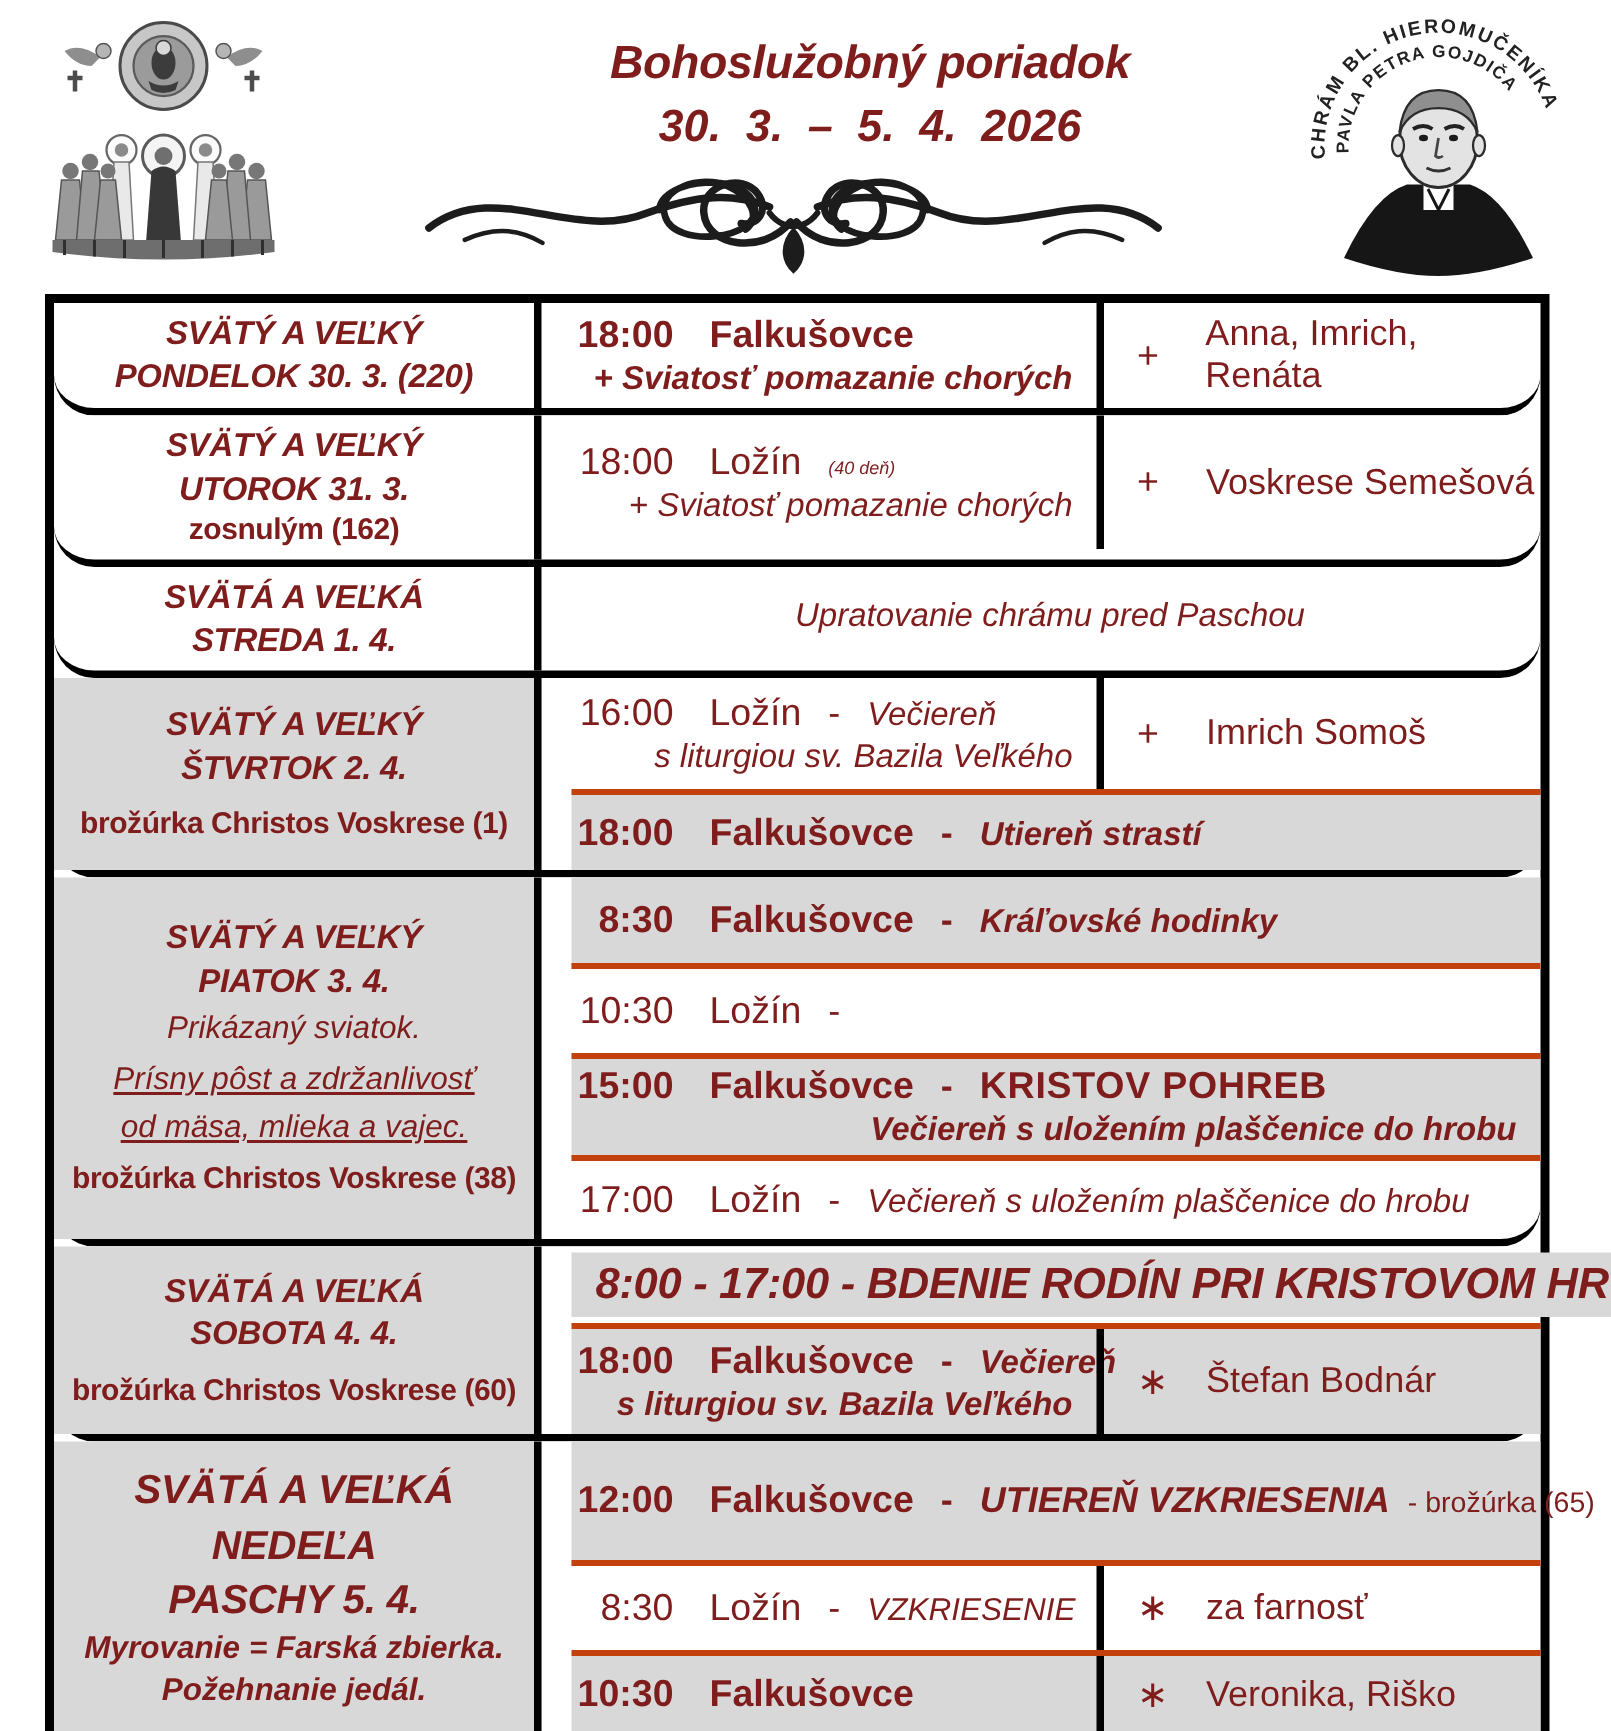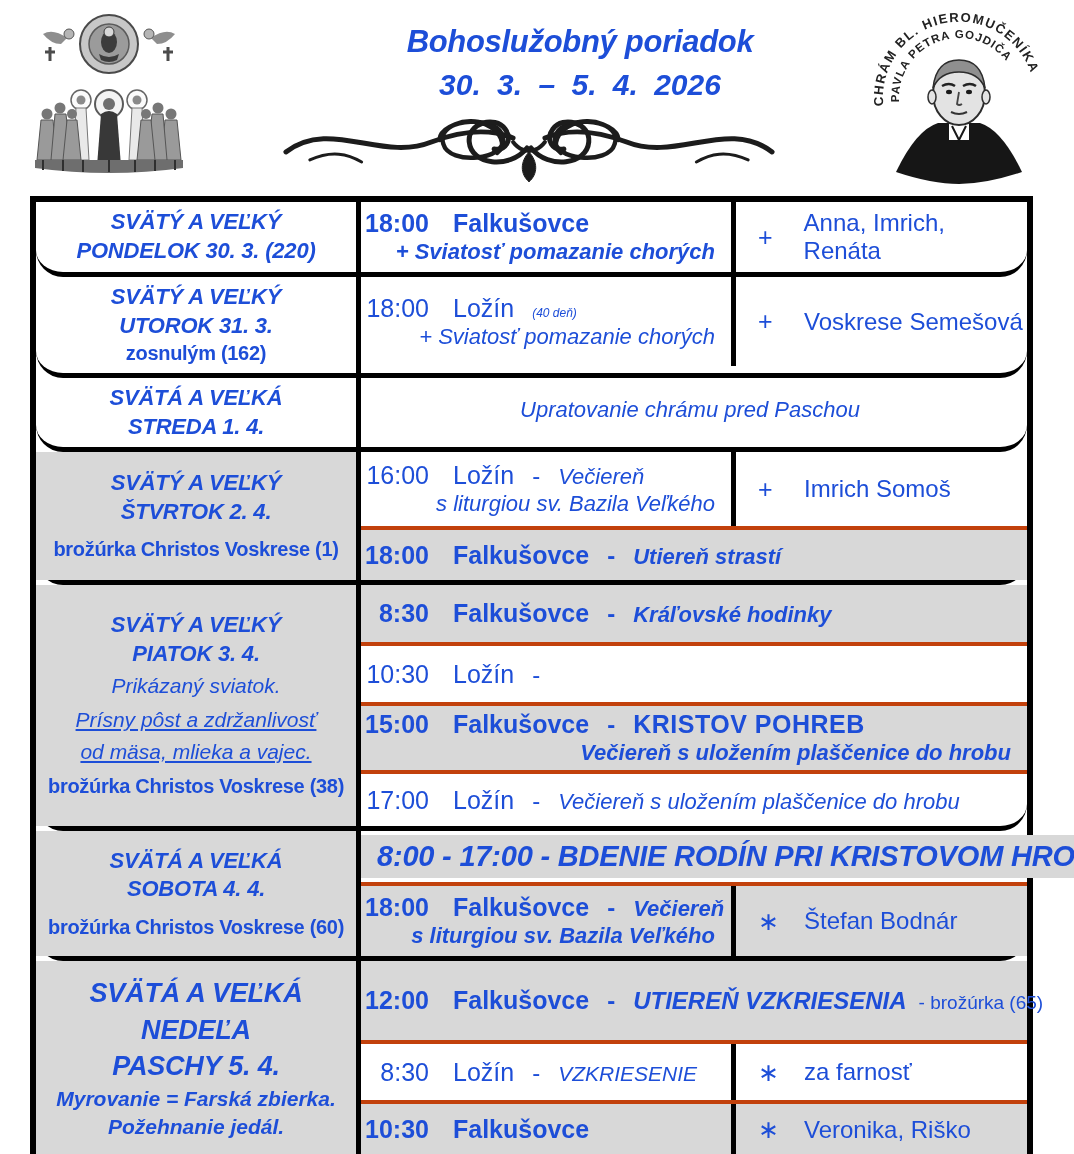--- a/index.html
+++ b/index.html
@@ -1,36 +1,36 @@
 <!DOCTYPE html>
 <html style="--shaded: #d8d8d8;"><head>
 <meta charset="utf-8">
 <style>
   html,body { margin:0; padding:0; background:#ffffff; }
   .page {
     position:relative; width:1074px; height:1154px; background:#fff;
-    font-family:"Liberation Sans", sans-serif; color:#1d4ed8; overflow:hidden;
+    font-family:"Liberation Sans", sans-serif; color:#7f1d1d; overflow:hidden;
   }
   
   .hdr-icon { position:absolute; left:28px; top:8px; width:162px; height:172px; }
   .hdr-title { position:absolute; left:300px; top:24px; width:560px; text-align:center; }
   .hdr-title .t-main { font-size:31px; font-weight:bold; font-style:italic; letter-spacing:-0.3px; }
   .hdr-title .t-date { font-size:30px; font-weight:bold; font-style:italic; margin-top:8px; word-spacing:8px; }
   .hdr-flourish { position:absolute; left:270px; top:102px; width:518px; height:84px; }
   .hdr-stamp { position:absolute; left:866px; top:2px; width:186px; height:186px; }
   
   .tbl { position:absolute; left:30px; top:196px; width:1003px; border:6px solid #000; background:#fff; box-sizing:border-box; }
   .drow { display:flex; border-bottom:5px solid #000;border-radius:27px; }
   .drow:last-child { border-bottom:none; }
   .dleft {
     flex:0 0 325px; width:325px; box-sizing:border-box; border-right:5px solid #000;
     display:flex; flex-direction:column; justify-content:center; align-items:center;
     text-align:center; padding:6px 6px;
   }
-  .dright { flex:1 1 auto; display:flex; flex-direction:column; min-width:0; }
+  .dright { flex:1 1 auto; display:flex; flex-direction:column; min-width:0;margin-left:20px; }
   .erow { display:flex; border-bottom:4px solid #c2410c; }
   .erow:last-child { border-bottom:none; }
   .emain { flex:1 1 auto; min-width:0; display:flex; flex-direction:column; justify-content:center; padding:4px 8px 4px 0; box-sizing:border-box; }
   .enames {
     flex:0 0 296px; box-sizing:border-box; border-left:5px solid #000;
     display:flex; align-items:center; padding-left:22px; font-size:24px;
   }
   .enames .npfx { width:46px; font-size:25px; }
   .shaded { background:var(--shaded,#d8d8d8); }
   

